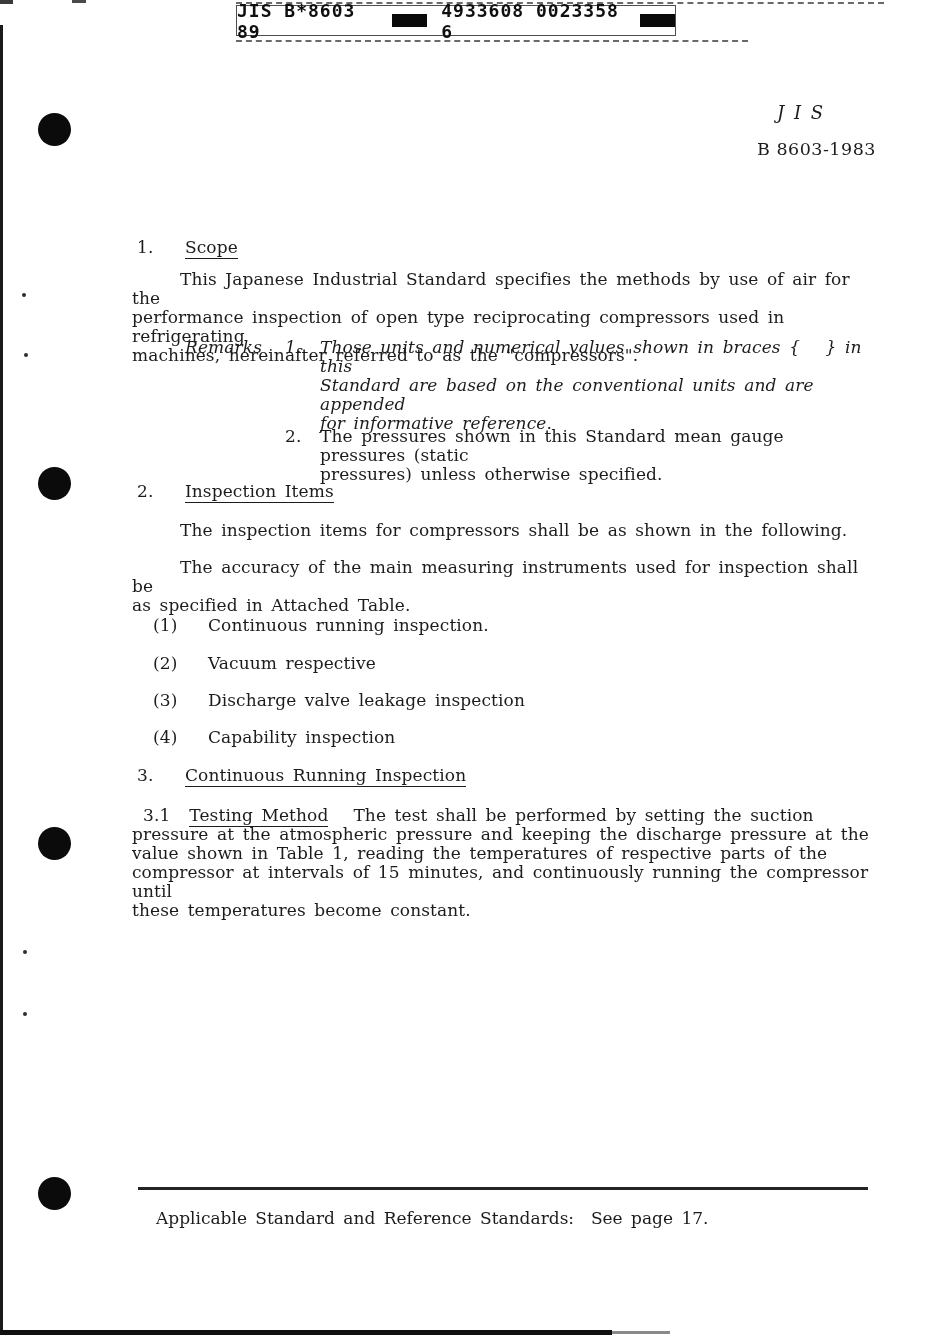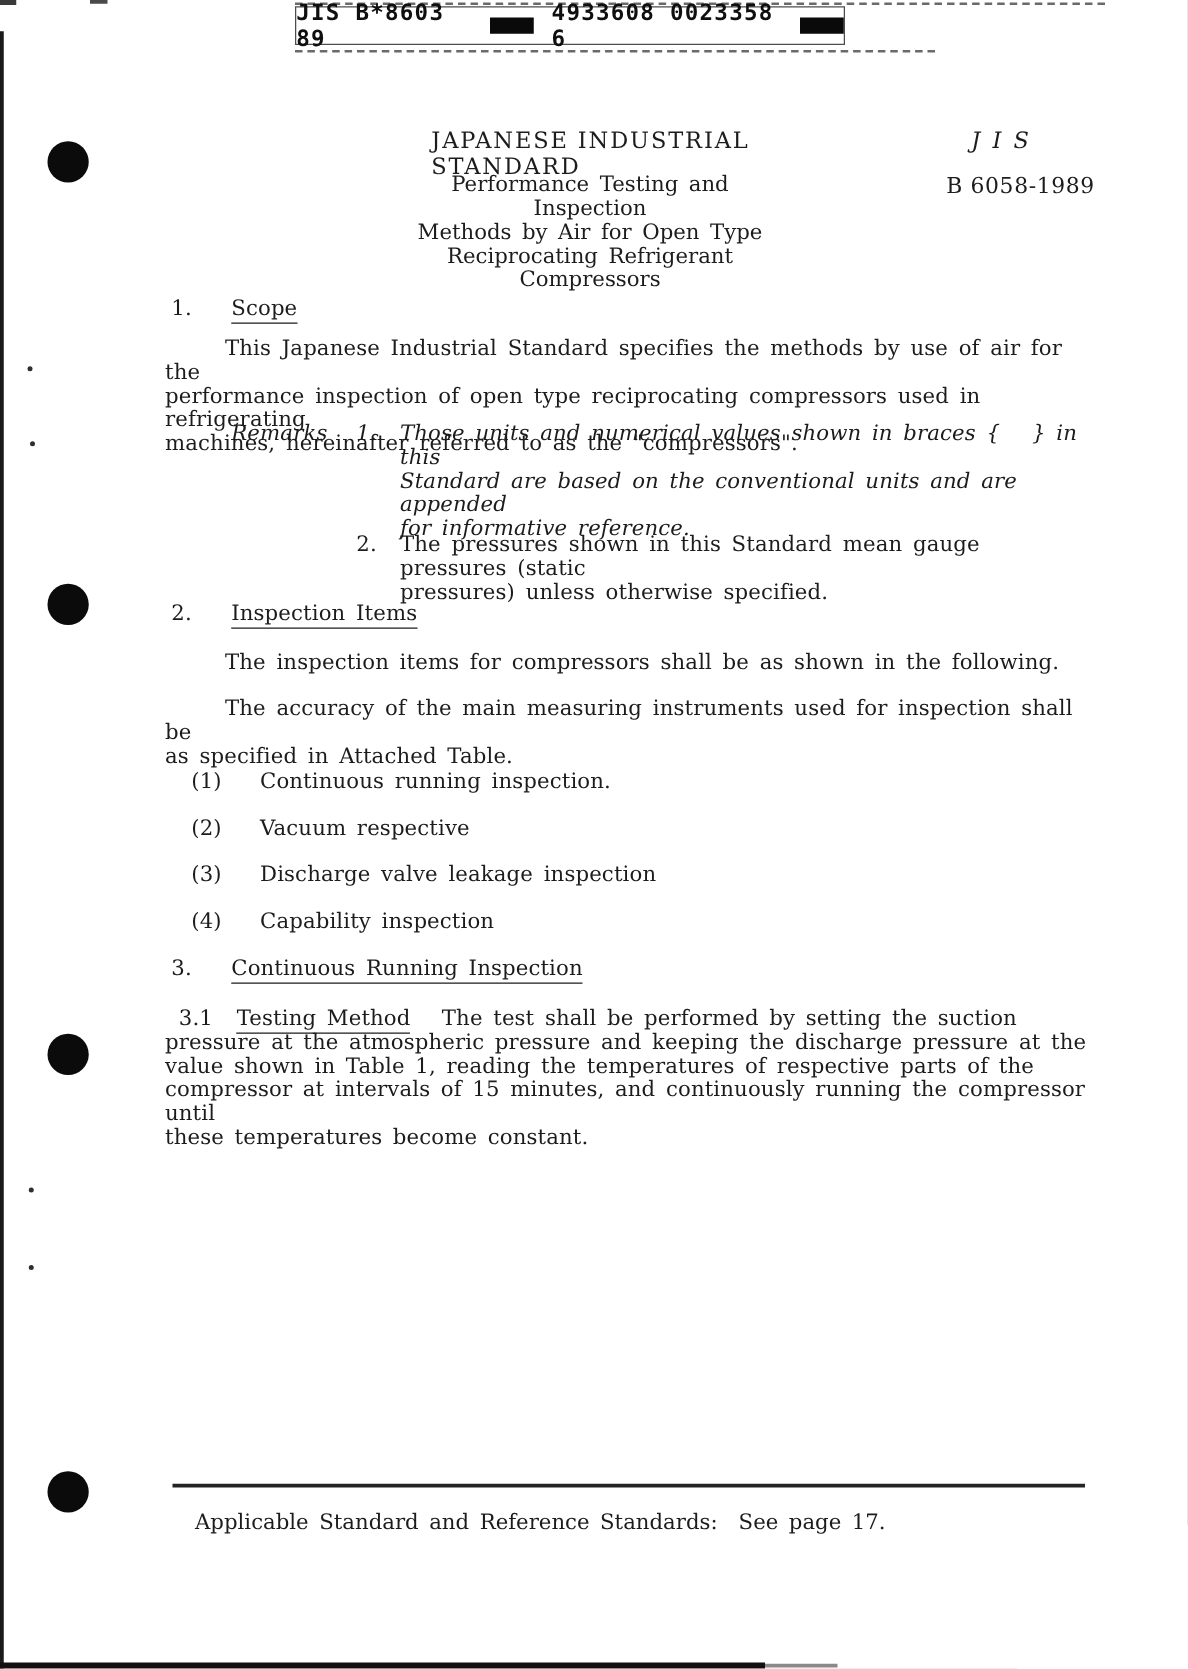--- a/index.html
+++ b/index.html
@@ -93,26 +93,22 @@
 
   <div class="ocr-dash-top"></div>
   <div class="ocr-dash-bottom"></div>
   <div class="ocr-box">
     <span>JIS B*8603 89</span>
     <span class="ocr-square"></span>
     <span>4933608 0023358 6</span>
     <span class="ocr-square"></span>
   </div>
 
-  <div class="std-org">JAPANESE INDUSTRIAL STANDARD</div>
   <div class="jis-label">J I S</div>
-  <div class="doc-title pre">Performance Testing and Inspection
-Methods by Air for Open Type
-Reciprocating Refrigerant Compressors</div>
-  <div class="std-no">B 6058-1989</div>
+  <div class="std-no">B 8603-1983</div>
 
   <div class="blk sec-heading y-s1h">
     <span class="sec-num">1.</span>
     <span class="u">Scope</span>
   </div>
   <div class="blk pre indent y-s1p">This Japanese Industrial Standard specifies the methods by use of air for the
 performance inspection of open type reciprocating compressors used in refrigerating
 machines, hereinafter referred to as the "compressors".</div>
 
   <div class="blk remark y-rem1">

